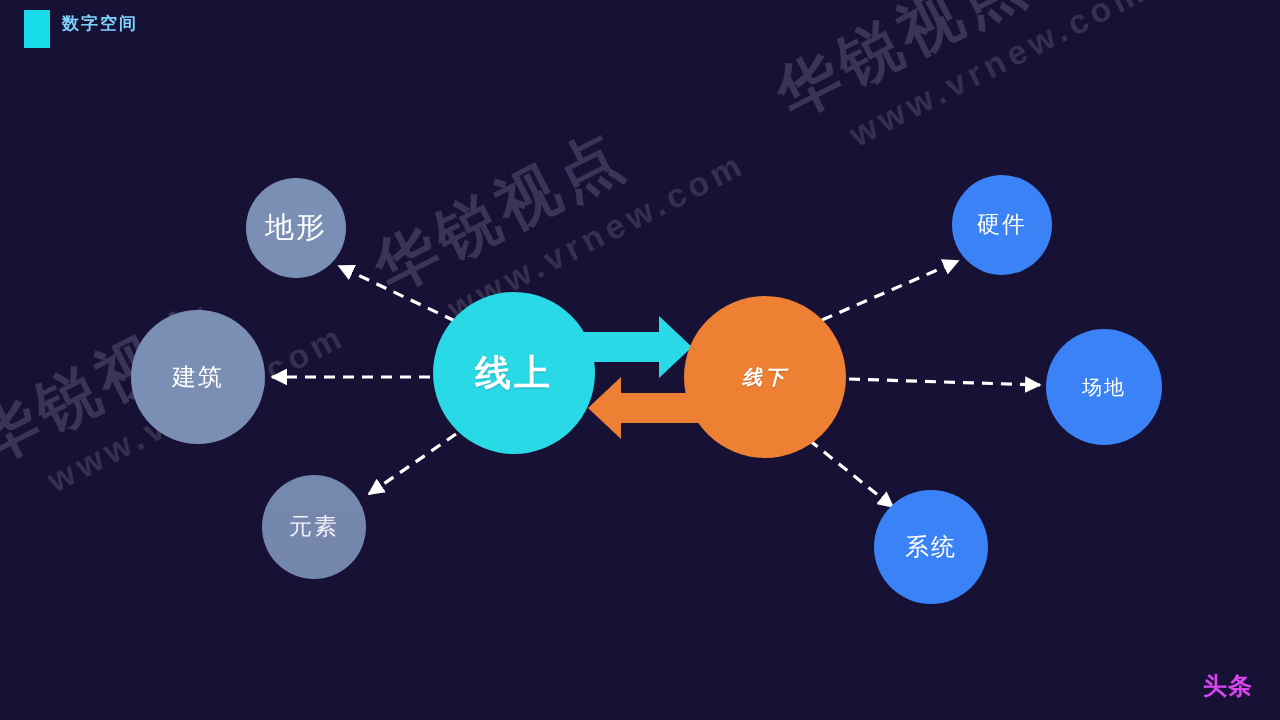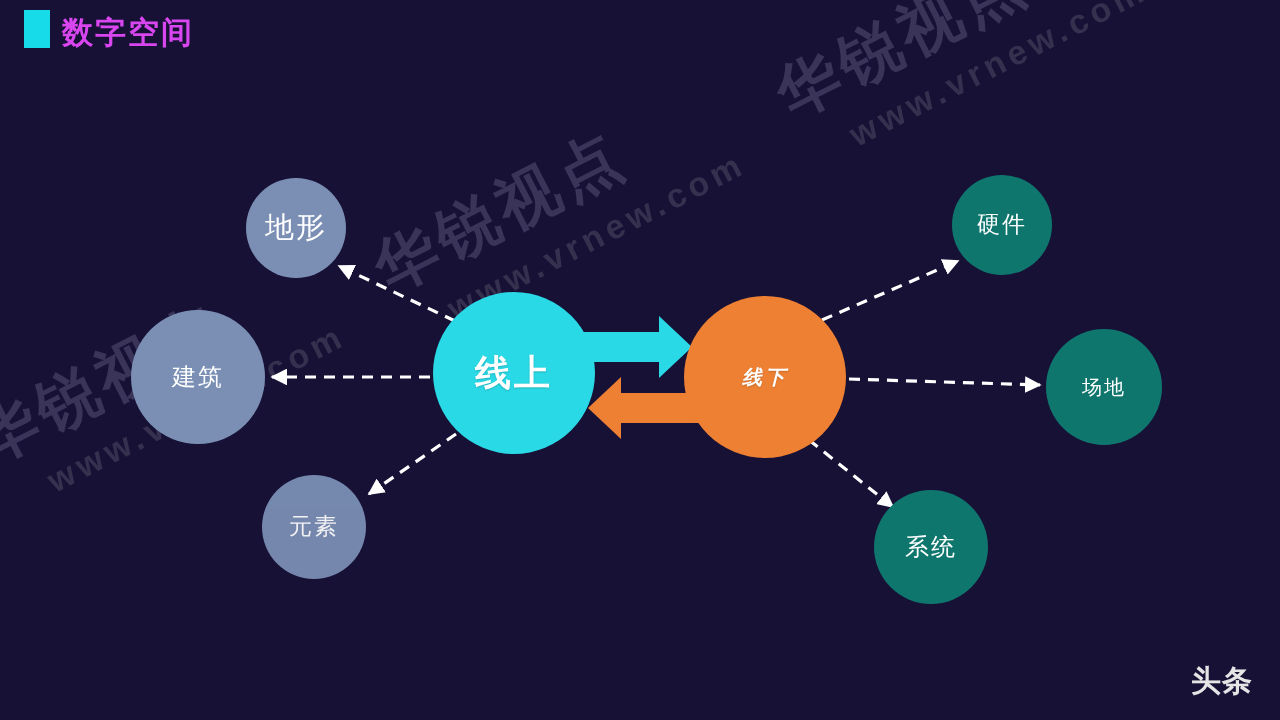--- a/index.html
+++ b/index.html
@@ -60,23 +60,23 @@
   }
   .hdr-mark {
     position: absolute;
     left: 24px; top: 10px;
     width: 26px; height: 38px;
     background: #17dbe8;
   }
   .hdr-title {
     position: absolute;
     left: 62px; top: 12px;
-    font-size: 31px;
-    font-weight: 700;
-    color: #d946ef;
+    font-size: 17px;
+    font-weight: 700;
+    color: #7dd3fc;
     letter-spacing: 2px;
     font-family: "DejaVu Sans", "Liberation Sans", sans-serif;
     white-space: nowrap;
   }
 
   
   .canvas {
     position: absolute;
     inset: 0;
     z-index: 3;
@@ -105,31 +105,31 @@
     letter-spacing: 3px;
     text-shadow: 0 1px 2px rgba(0,0,0,0.18);
   }
   .node.leaf {
     font-weight: 400;
     letter-spacing: 2px;
   }
   .node.online   { background: #2ad9e6; }
   .node.offline  { background: #ed8033; }
   .node.blue     { background: #7b8fb5; }
-  .node.taupe    { background: #0f766e; }
+  .node.taupe    { background: #3b82f6; }
   .node.semi     { opacity: 0.94; }
 
   
   .brand {
     position: absolute;
     right: 18px;
     bottom: 18px;
     z-index: 6;
-    color: #e5e5e5;
-    font-size: 30px;
+    color: #d946ef;
+    font-size: 24px;
     letter-spacing: 1px;
     white-space: nowrap;
     font-family: "DejaVu Sans", "Liberation Sans", sans-serif;
     display: flex;
     align-items: baseline;
     flex-direction: column;
   }
   .brand .b-strong {
     font-weight: 700;
     margin-right: 9px;

